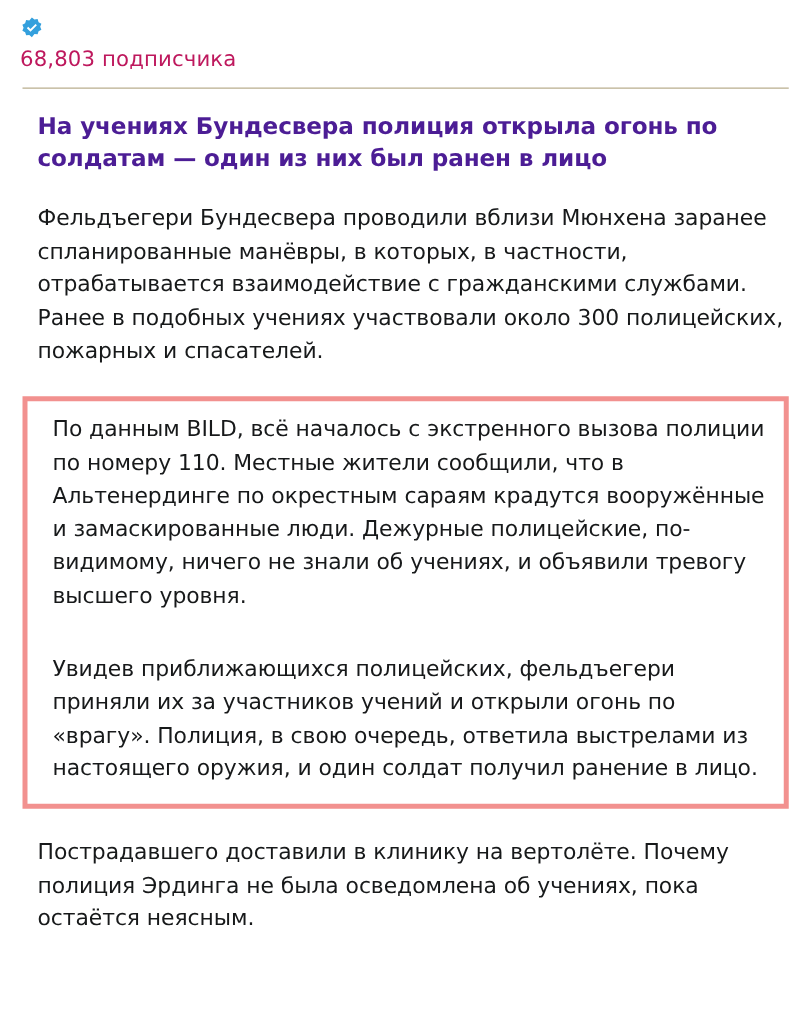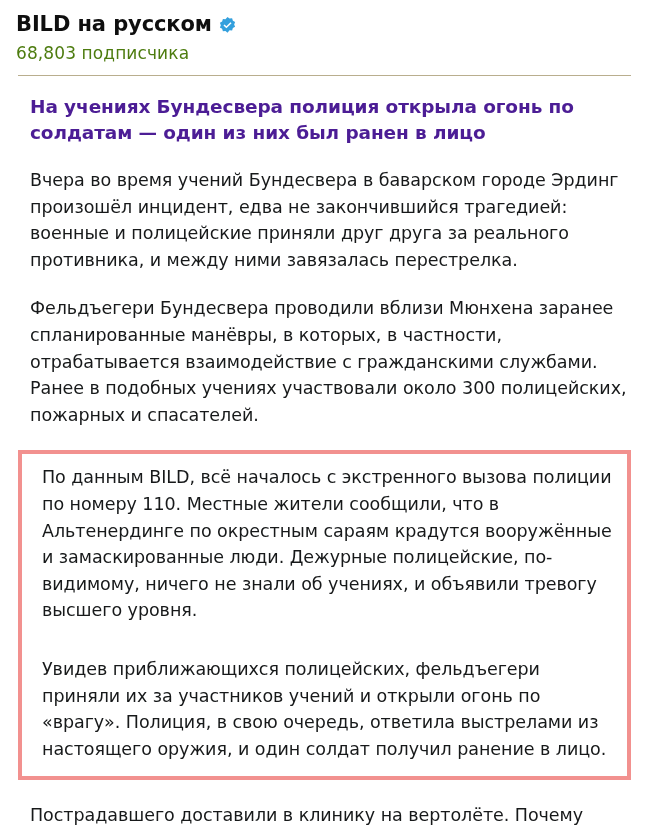--- a/index.html
+++ b/index.html
@@ -39,21 +39,21 @@
   .verified-badge {
     display: inline-block;
     width: 19px;
     height: 19px;
     flex: 0 0 19px;
     position: relative;
     top: 1px;
   }
   .subscribers {
     font-size: 17px;
-    color: #4d7c0f;
+    color: #be185d;
     margin-top: 7px;
     letter-spacing: 0.1px;
   }
   .header-rule {
     margin: 12px 4px 0 4px;
     border: 0;
     border-top: 1px solid #b9ae8e;
   }
   
   .article {
@@ -91,38 +91,36 @@
     margin-bottom: 8px;
   }
 </style>
 </head>
 <body>
 
 <div class="page">
 
   <div class="channel-header">
     <div class="channel-title-row">
-      <span class="channel-name">BILD на русском</span>
       <span class="verified-badge">
         <svg viewBox="0 0 24 24" width="19" height="19" aria-hidden="true">
           <path fill="#34a0dd" d="M12 1.2l2.6 2.0 3.2-.3 1.0 3.1 2.8 1.6-1.2 3.0 1.2 3.0-2.8 1.6-1.0 3.1-3.2-.3L12 21.1l-2.6-2.1-3.2.3-1.0-3.1L2.4 14.6l1.2-3.0-1.2-3.0 2.8-1.6 1.0-3.1 3.2.3z"></path>
           <path fill="#ffffff" d="M10.6 15.6L6.9 12l1.4-1.4 2.3 2.3 5.1-5.1L17.1 9.2z"></path>
         </svg>
       </span>
     </div>
     <div class="subscribers">68,803 подписчика</div>
   </div>
 
   <hr class="header-rule">
 
   <div class="article">
 
     <div class="article-title">На учениях Бундесвера полиция открыла огонь по солдатам — один из них был ранен в лицо</div>
 
-    <p class="para">Вчера во время учений Бундесвера в баварском городе Эрдинг произошёл инцидент, едва не закончившийся трагедией: военные и полицейские приняли друг друга за реального противника, и между ними завязалась перестрелка.</p>
     <p class="para">Фельдъегери Бундесвера проводили вблизи Мюнхена заранее спланированные манёвры, в которых, в частности, отрабатывается взаимодействие с гражданскими службами. Ранее в подобных учениях участвовали около 300 полицейских, пожарных и спасателей.</p>
 
     <div class="highlight-block">
       <p class="para">По данным BILD, всё началось с экстренного вызова полиции по номеру 110. Местные жители сообщили, что в Альтенердинге по окрестным сараям крадутся вооружённые и замаскированные люди. Дежурные полицейские, по-видимому, ничего не знали об учениях, и объявили тревогу высшего уровня.</p>
       <p class="para">Увидев приближающихся полицейских, фельдъегери приняли их за участников учений и открыли огонь по «врагу». Полиция, в свою очередь, ответила выстрелами из настоящего оружия, и один солдат получил ранение в лицо.</p>
     </div>
 
     <p class="para tail">Пострадавшего доставили в клинику на вертолёте. Почему полиция Эрдинга не была осведомлена об учениях, пока остаётся неясным.</p>
 
   </div>

